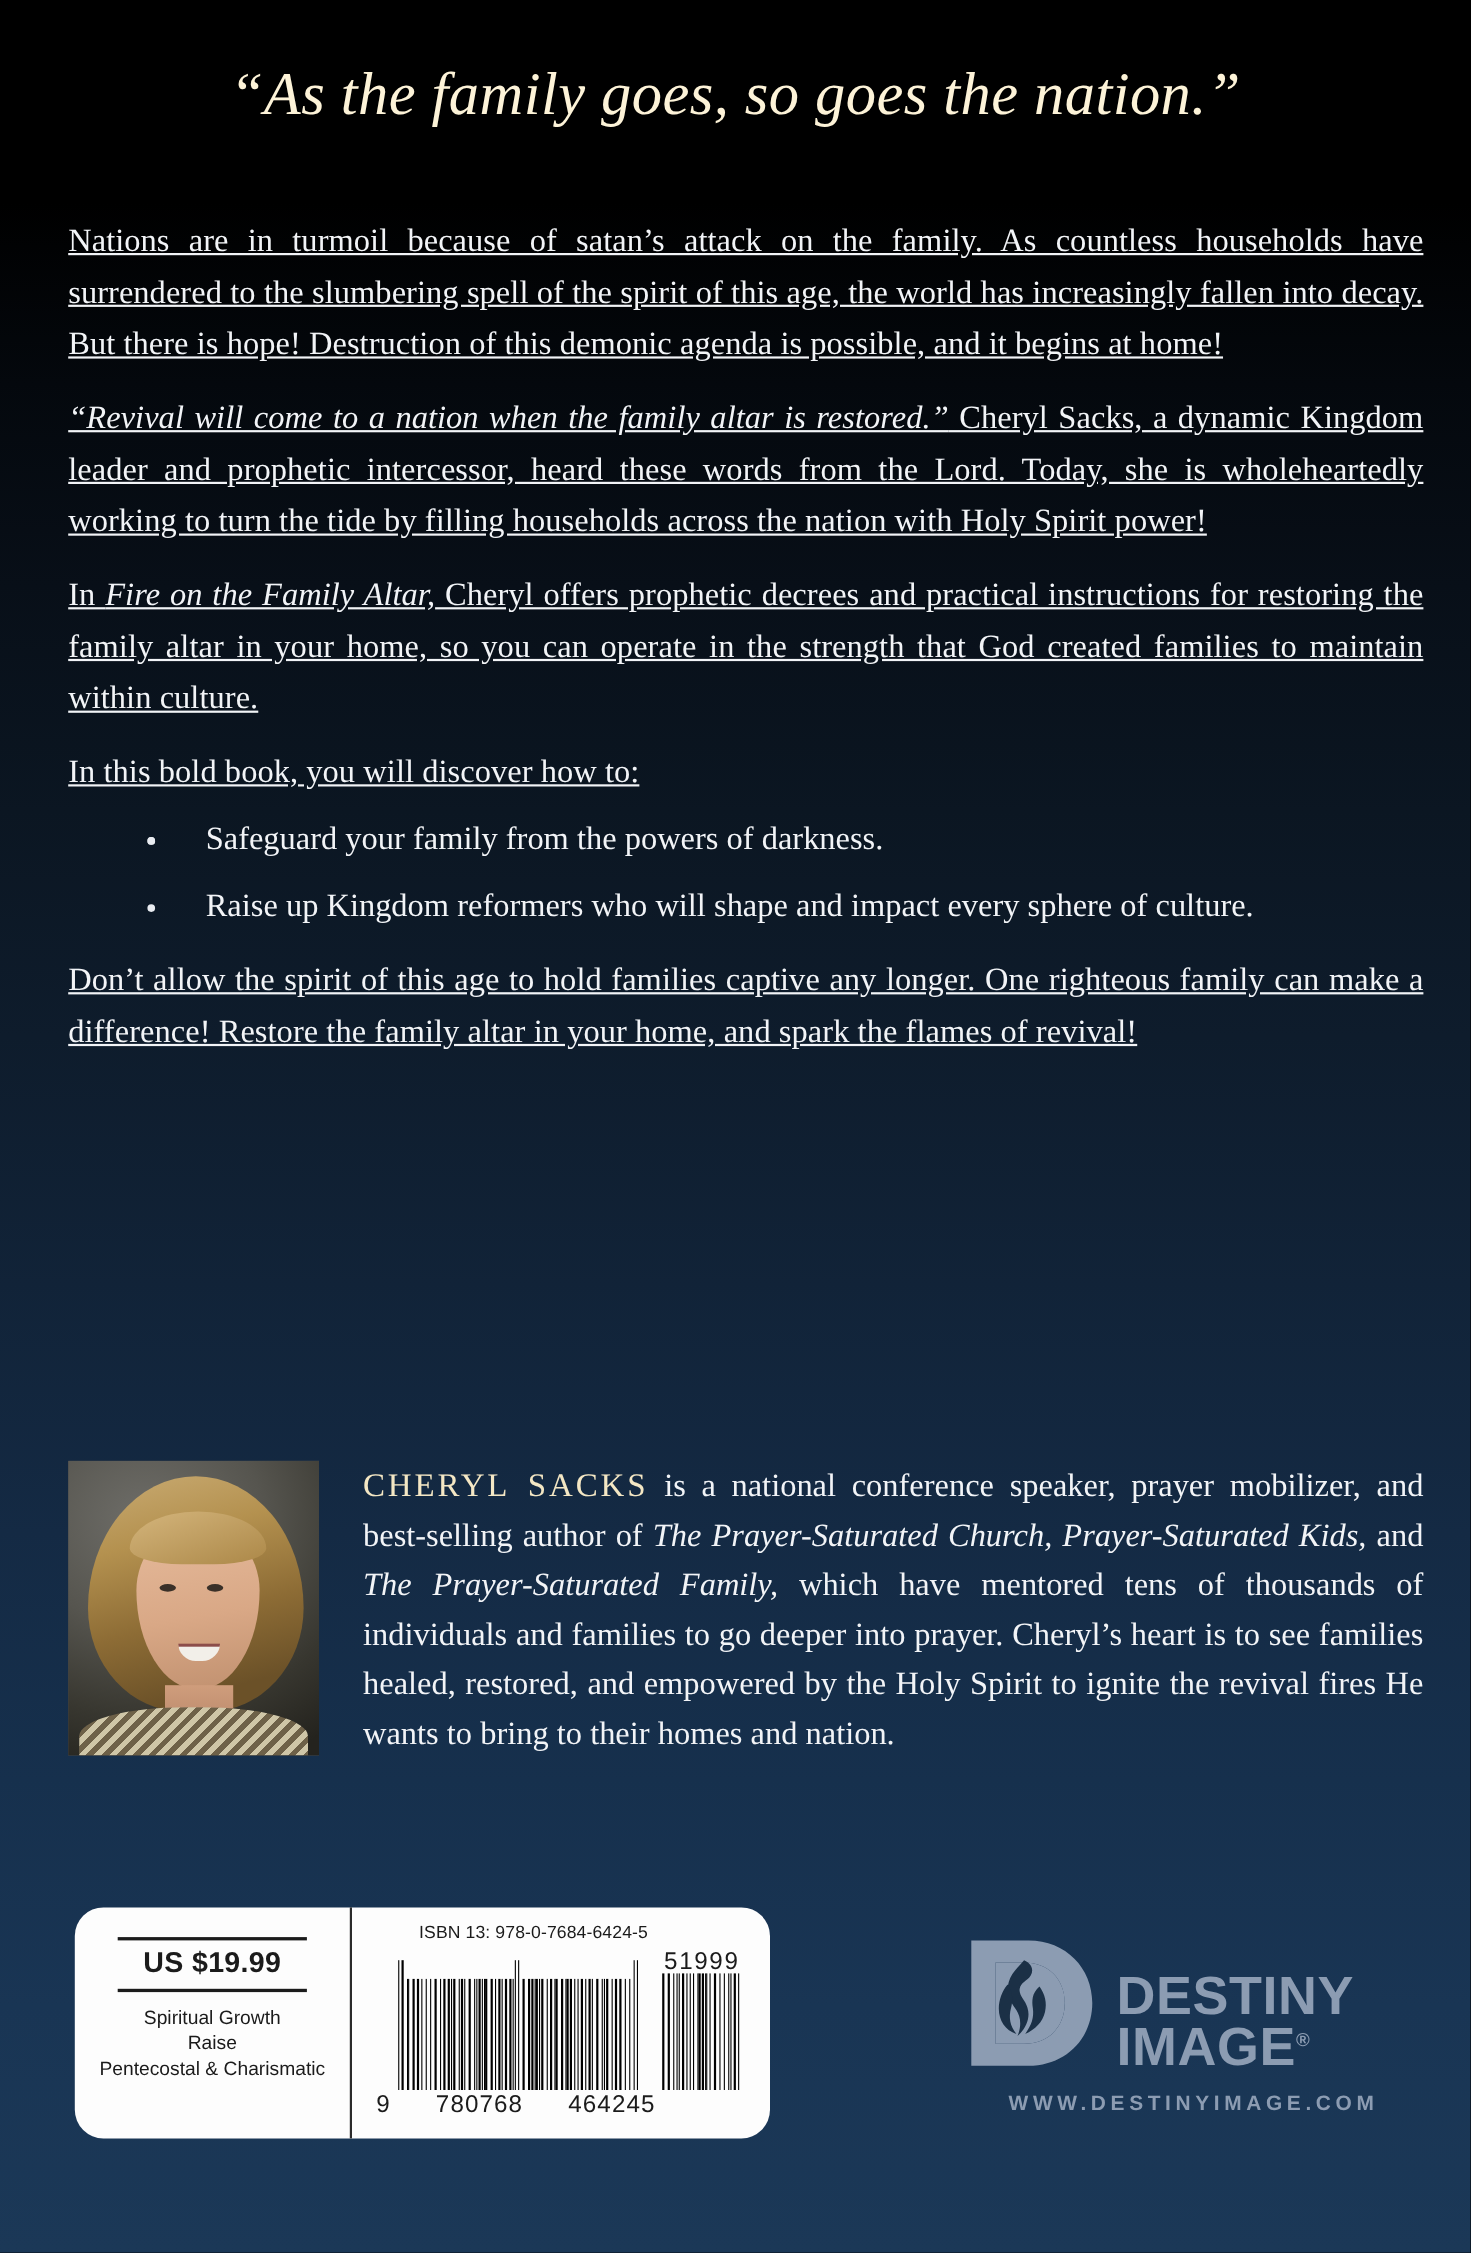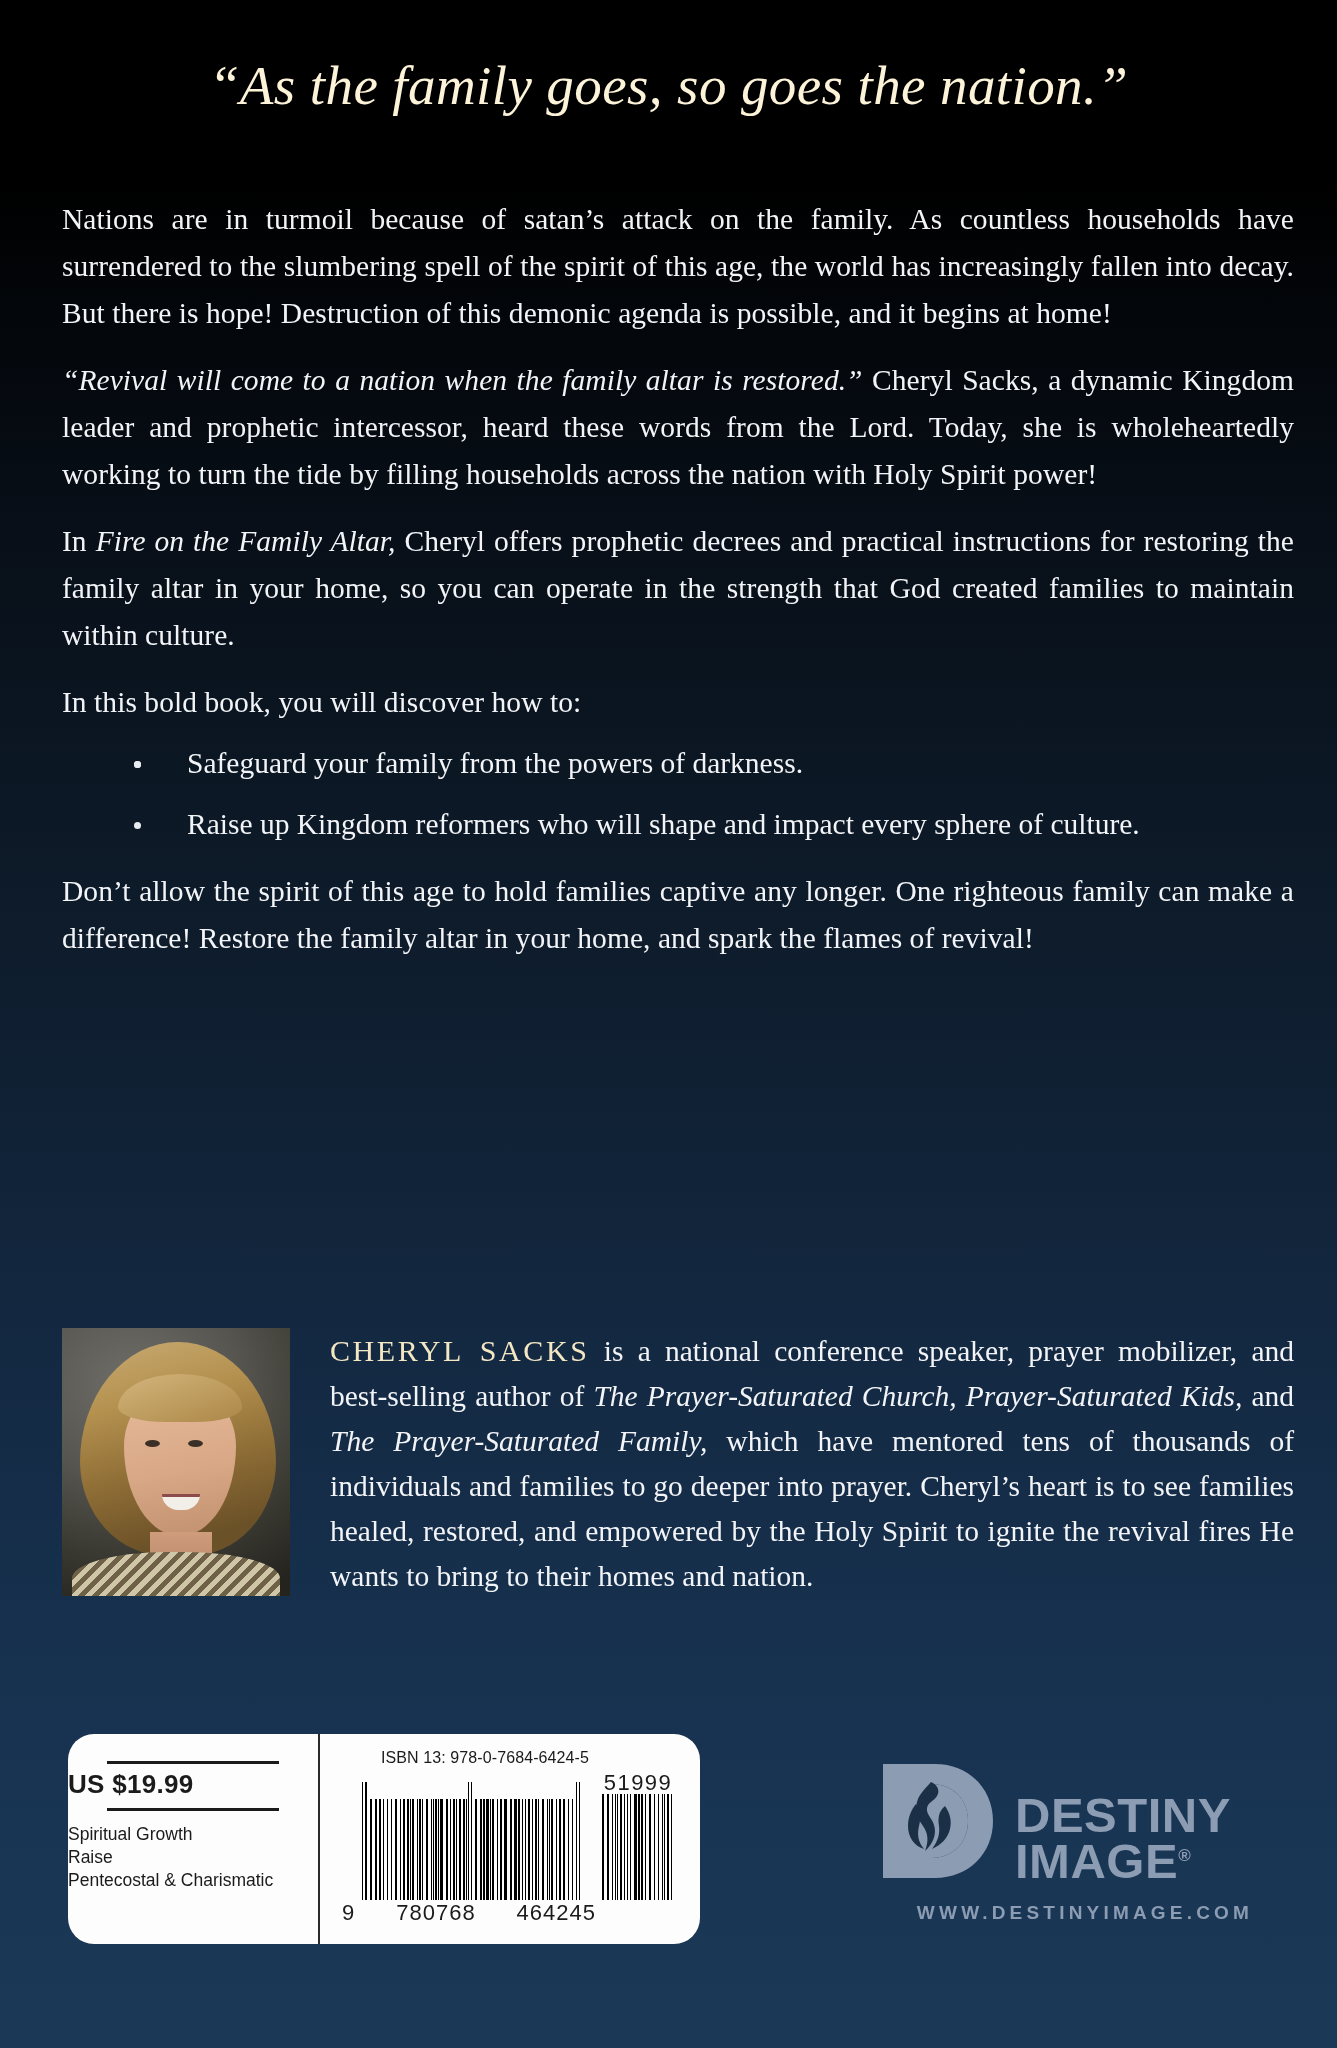--- a/index.html
+++ b/index.html
@@ -56,20 +56,21 @@
   }
 
   .para {
     font-size: 29.5px;
     line-height: 47px;
     text-align: justify;
     text-justify: inter-word;
     margin: 0 0 20px 0;
     color: #f2f4f7;
     letter-spacing: 0.05px;
+    text-decoration: underline;
   }
 
   .para i, .para em {
     font-style: italic;
   }
 
   .lead-in { margin-bottom: 14px; }
 
   
   .bullets {
@@ -226,21 +227,21 @@
     height: 210px;
     background: #2b2b2b;
   }
 
   .price-area {
     position: absolute;
     left: 0;
     top: 0;
     width: 250px;
     height: 210px;
-    text-align: left;
+    text-align: center;
   }
 
   .price-rule {
     width: 172px;
     height: 3px;
     background: #1b1b1b;
     margin: 0 auto;
   }
   .price-rule.top { margin-top: 27px; }
   .price-rule.bottom { margin-top: 4px; }

